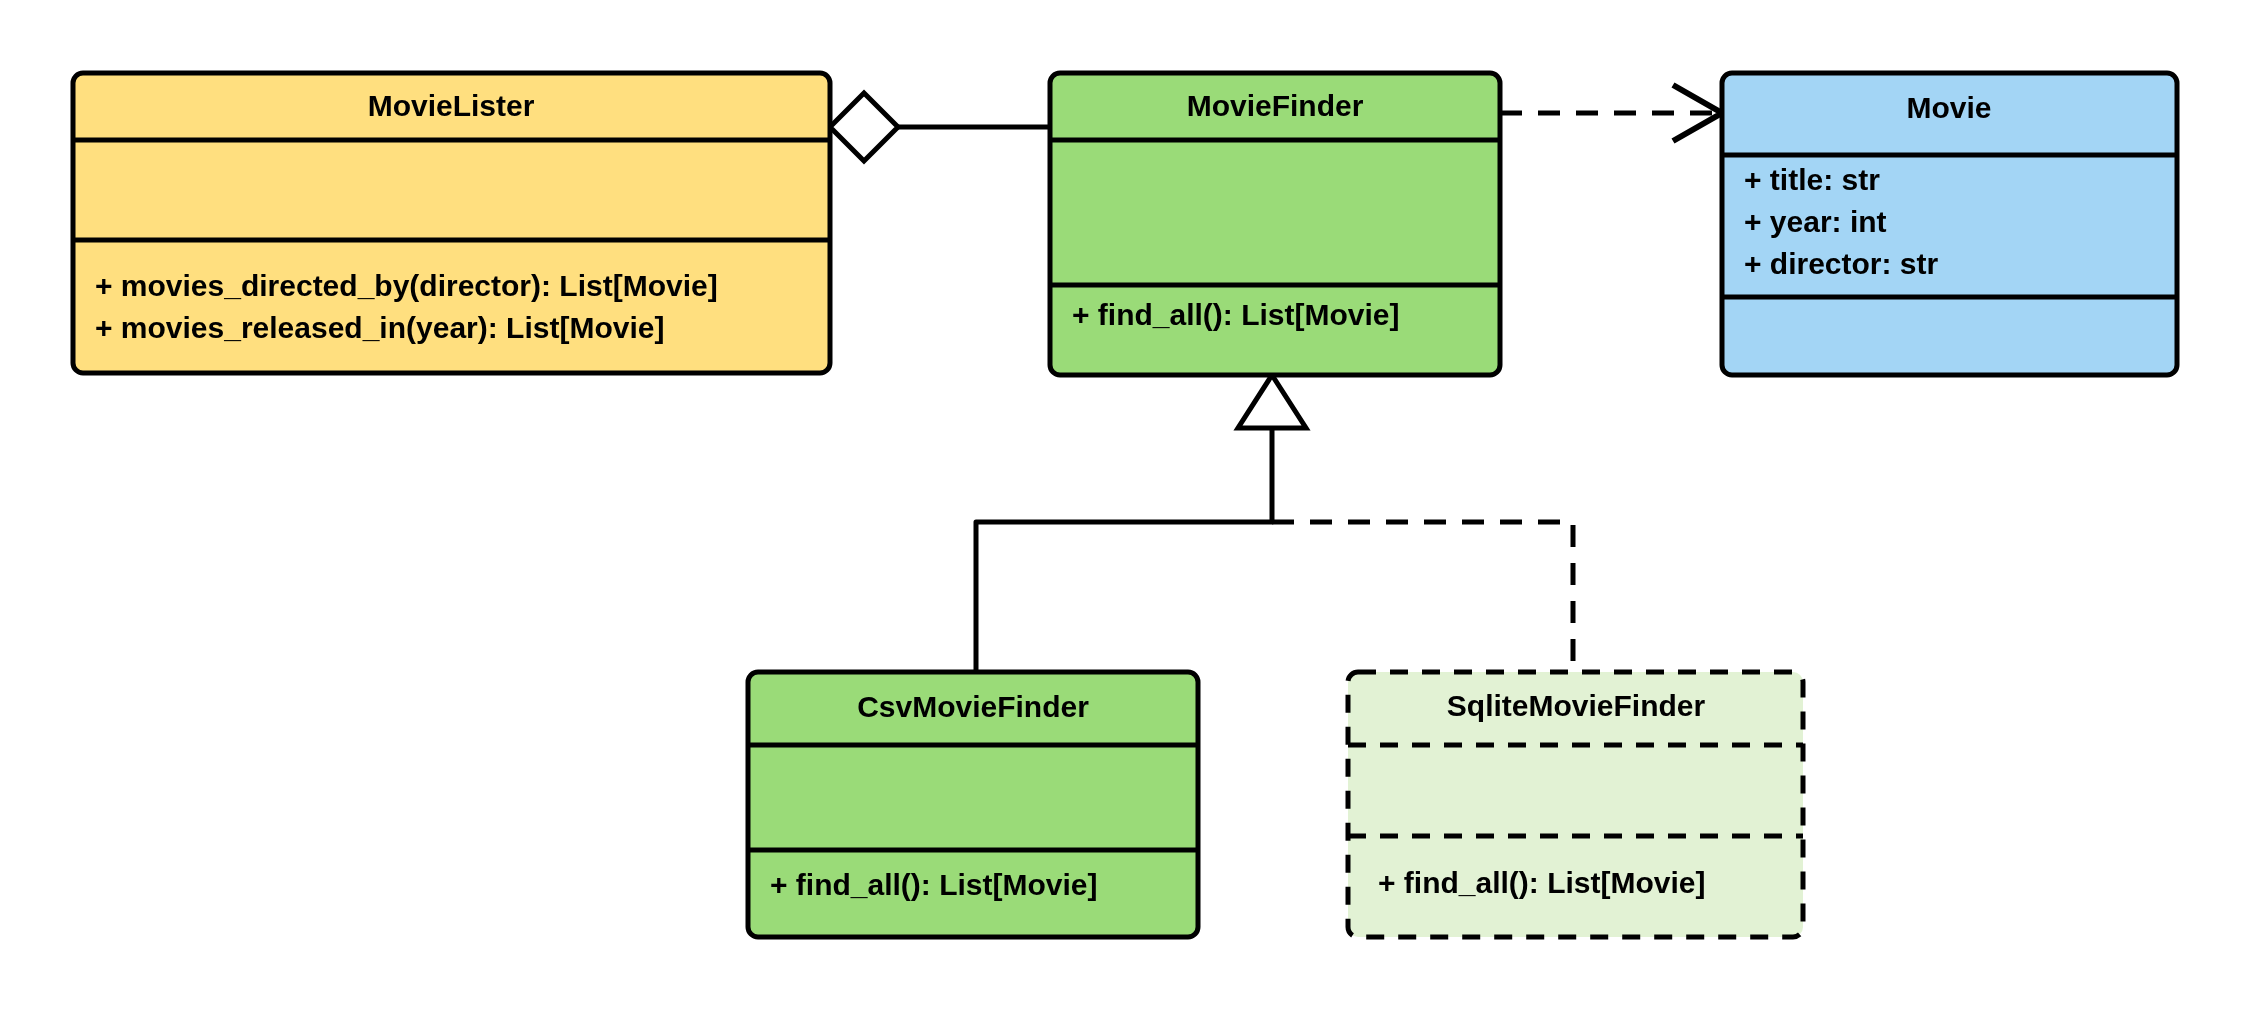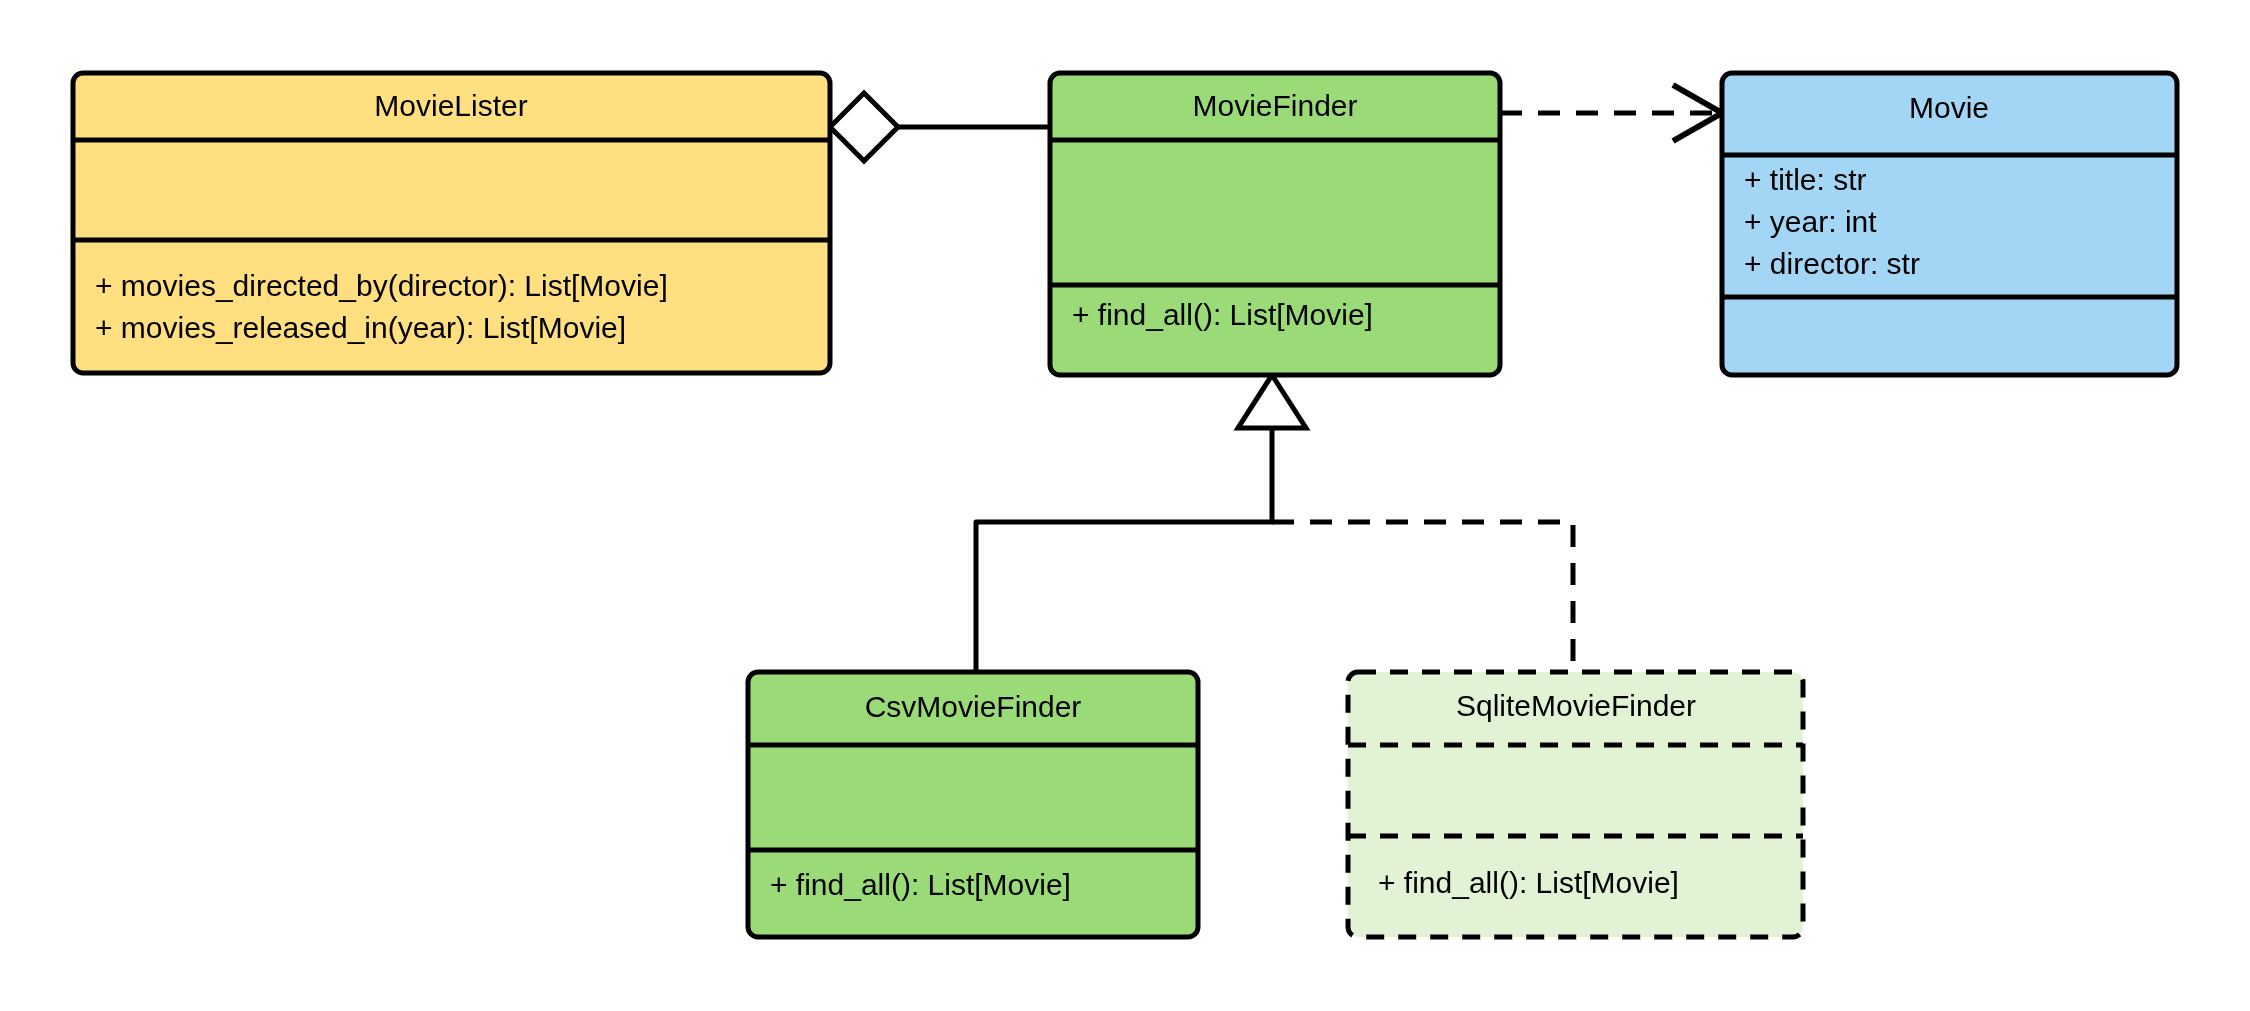--- a/index.html
+++ b/index.html
@@ -12,20 +12,21 @@
     width: 2250px;
     height: 1011px;
     overflow: hidden;
     font-family: "Liberation Sans", sans-serif;
   }
   #diagram-root {
     position: relative;
     width: 2250px;
     height: 1011px;
     background: #ffffff;
+    font-weight: bold;
   }
   svg#uml-canvas {
     display: block;
     width: 2250px;
     height: 1011px;
   }
   .cls-box { stroke: #000000; stroke-width: 5; }
   .cls-box-dashed { stroke: #000000; stroke-width: 5; stroke-dasharray: 18 14; }
   .divider { stroke: #000000; stroke-width: 5; }
   .divider-dashed { stroke: #000000; stroke-width: 5; stroke-dasharray: 18 14; }

